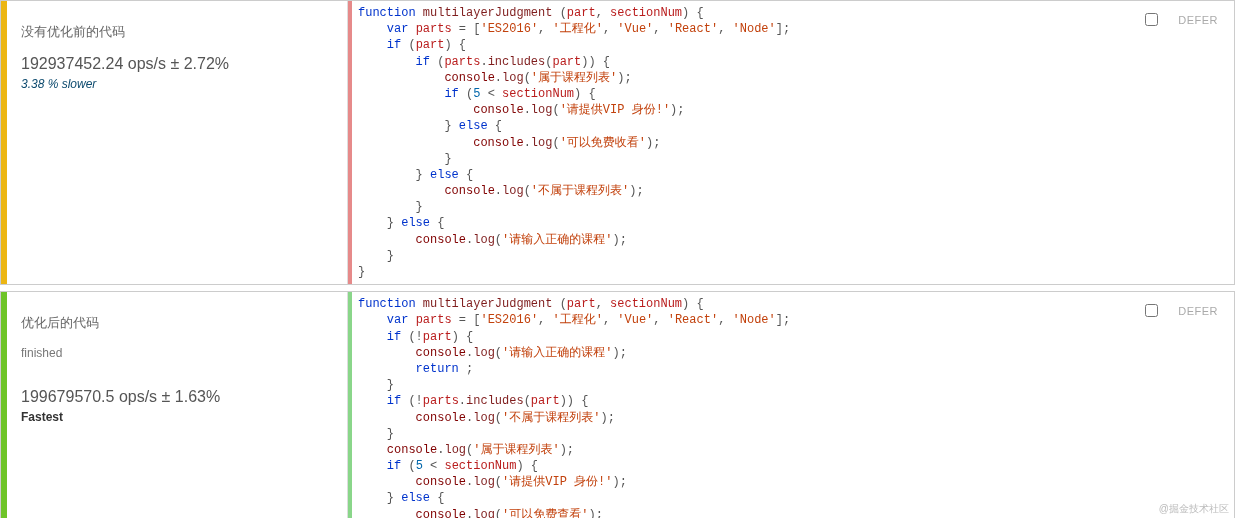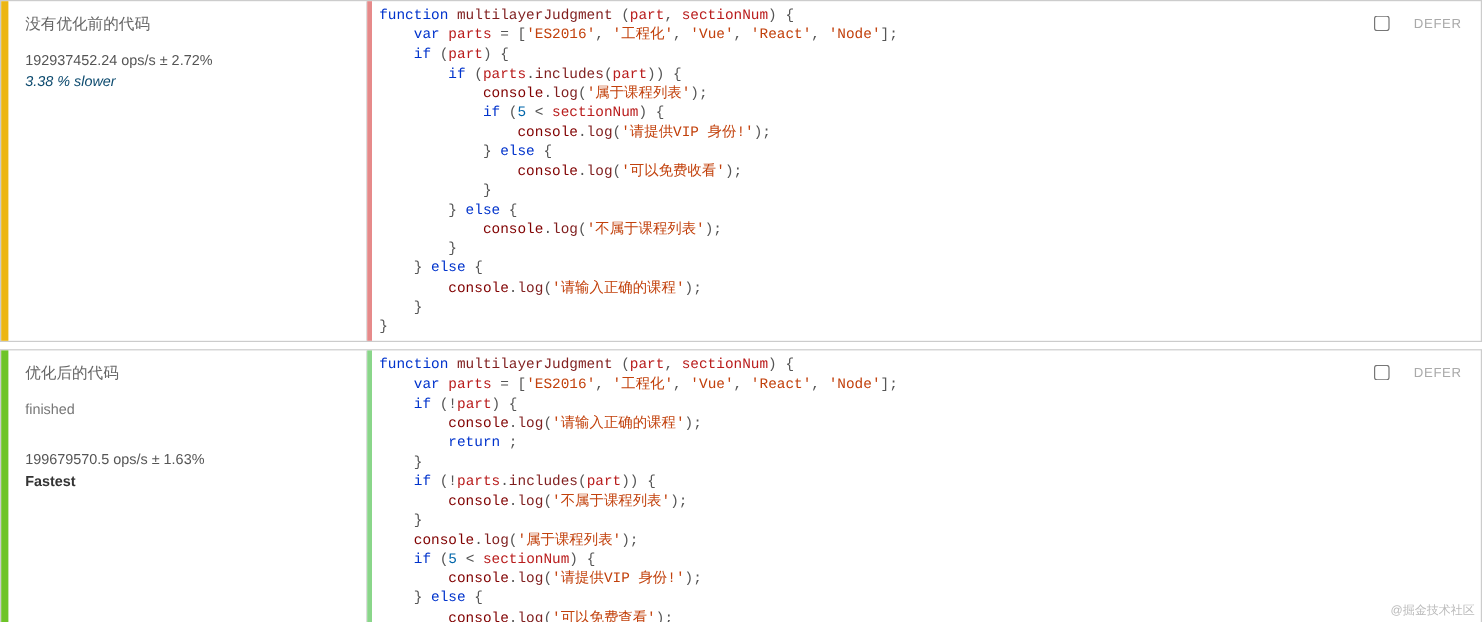--- a/index.html
+++ b/index.html
@@ -1,24 +1,24 @@
 <!DOCTYPE html>
 <html><head>
 <meta charset="utf-8">
 <style>
 * { margin: 0; padding: 0; box-sizing: border-box; }
 body { font-family: Arial, "Microsoft YaHei", sans-serif; font-size: 12px; background: #fff; width: 1235px; }
 .row { display: flex; border: 1px solid #ccc; margin-bottom: 6px; background: #fff; position: relative; }
 .left-bar { width: 6px; flex-shrink: 0; }
 .row1 .left-bar { background: #ecb613; }
 .row2 .left-bar { background: #6ec428; }
-.info-col { width: 298px; flex-shrink: 0; padding: 10px 14px; color: #666; position: relative; }
+.info-col { width: 340px; flex-shrink: 0; padding: 22px 14px; color: #666; position: relative; }
 .info-title { color: #666; font-size: 13px; margin-bottom: 14px; }
 .info-status { color: #777; font-size: 12px; margin-bottom: 28px; }
-.info-ops { color: #555; font-size: 12px; margin-bottom: 4px; }
+.info-ops { color: #555; font-size: 16px; margin-bottom: 4px; }
 .info-slower { color: #0c4a6e; font-style: italic; font-size: 12px; }
 .info-fastest { color: #333; font-weight: bold; font-size: 12px; }
 .code-col { flex: 1; position: relative; border-left: 1px solid #ddd; }
 .code-bar { position: absolute; left: 0; top: 0; bottom: 0; width: 4px; }
 .row1 .code-bar { background: #e68a8a; }
 .row2 .code-bar { background: #8ad68a; }
 .code-pre { padding: 4px 0 4px 10px; font-family: "Courier New", monospace; font-size: 12px; line-height: 1.35; white-space: pre; color: #333; }
 .defer-box { position: absolute; top: 12px; right: 16px; display: flex; align-items: center; gap: 20px; color: #aaa; font-size: 11px; letter-spacing: 0.5px; }
 .defer-box input { margin: 0; }
 .k-kw { color: #0033cc; }

